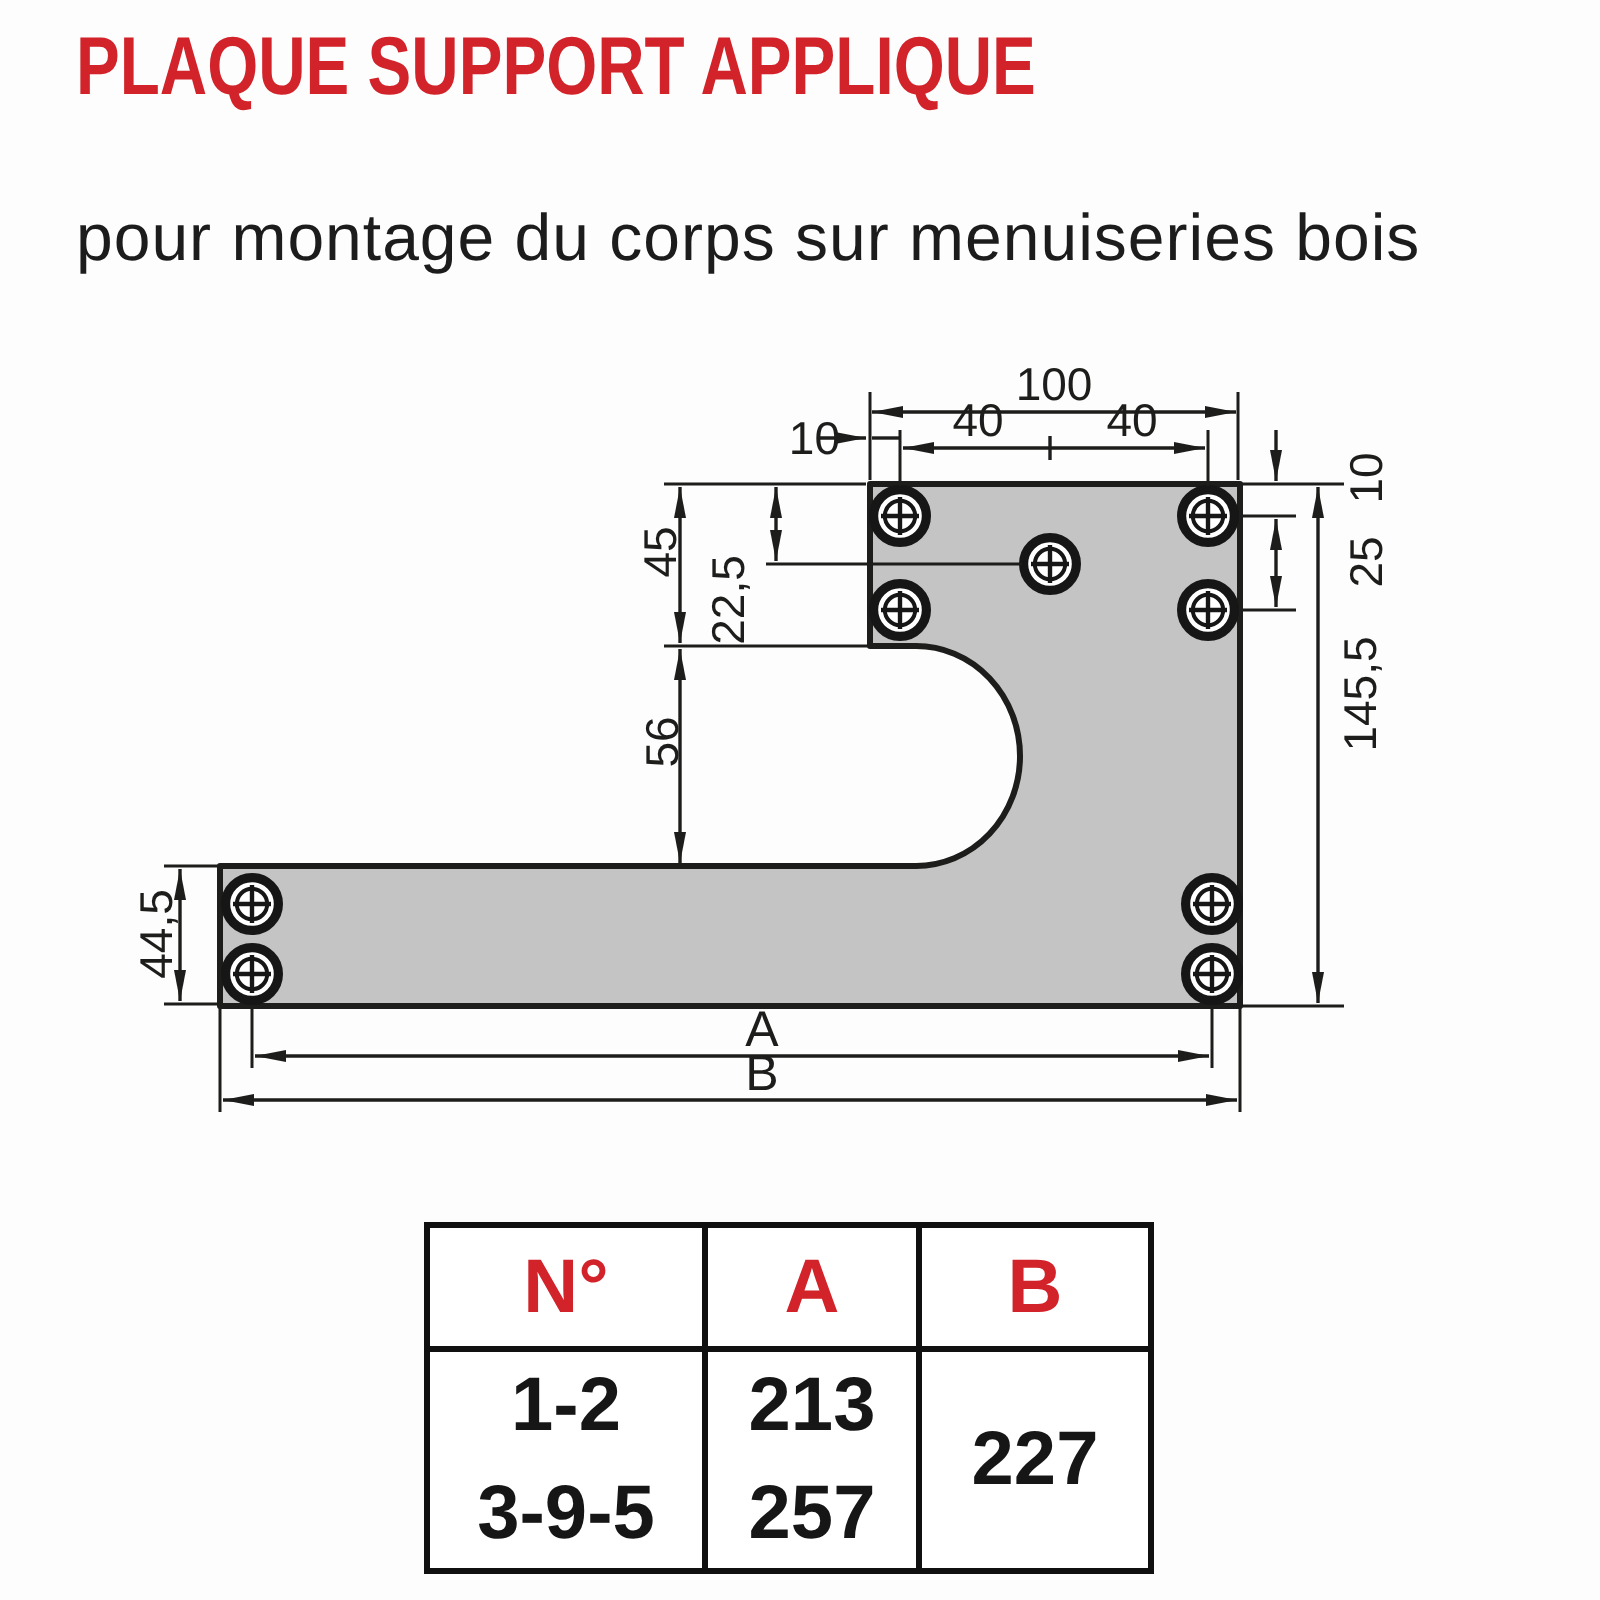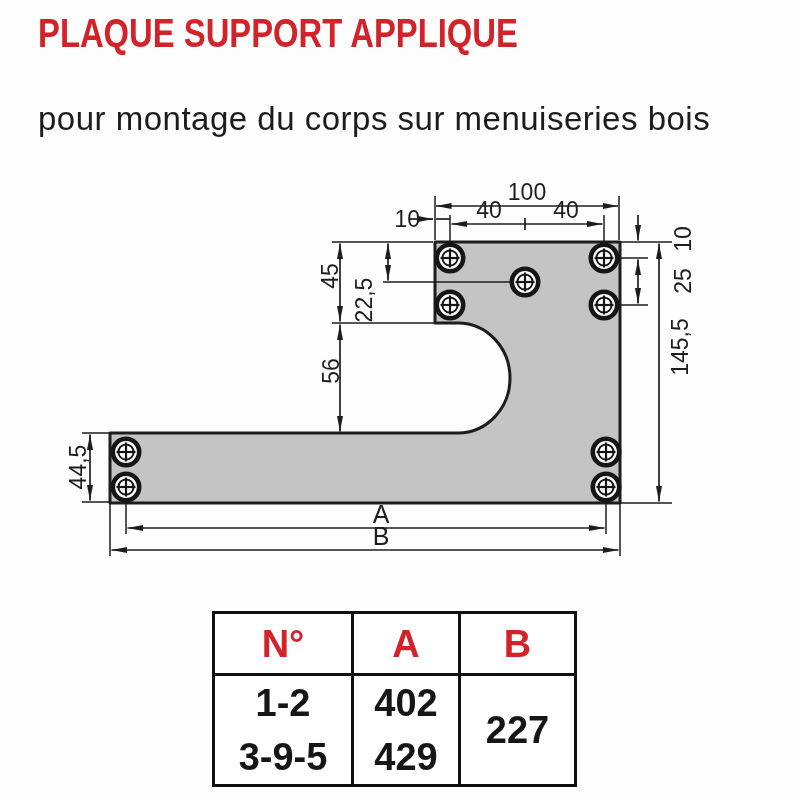--- a/index.html
+++ b/index.html
@@ -178,20 +178,20 @@
     <div class="t-cell">N°</div>
     <div class="t-cell">A</div>
     <div class="t-cell last">B</div>
   </div>
   <div class="t-row t-body">
     <div class="t-cell-col">
       <div class="t-val">1-2</div>
       <div class="t-val">3-9-5</div>
     </div>
     <div class="t-cell-col">
-      <div class="t-val">402</div>
-      <div class="t-val">429</div>
+      <div class="t-val">213</div>
+      <div class="t-val">257</div>
     </div>
     <div class="t-cell-col last">
       <div class="t-val">227</div>
     </div>
   </div>
 </div>
 
 </body></html>

